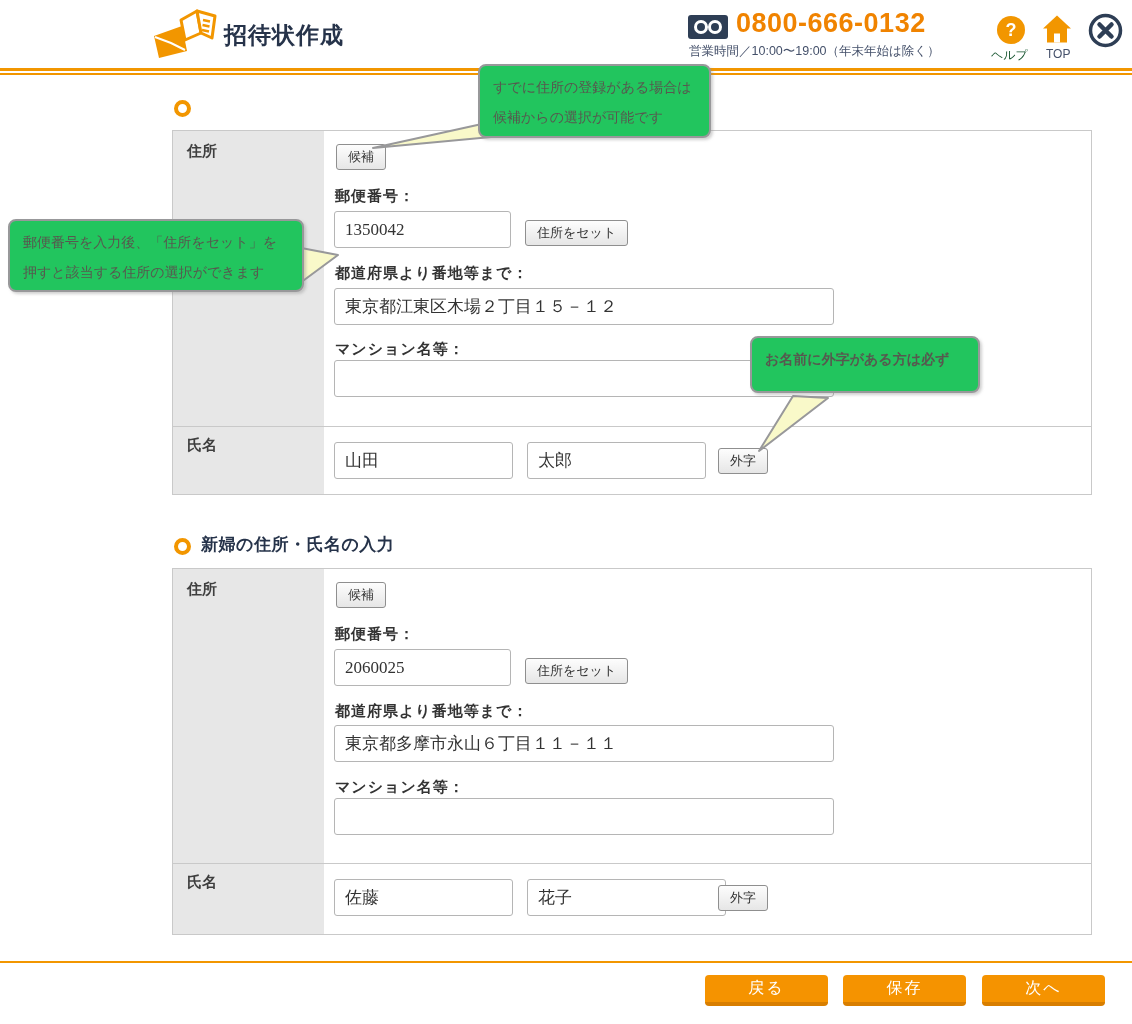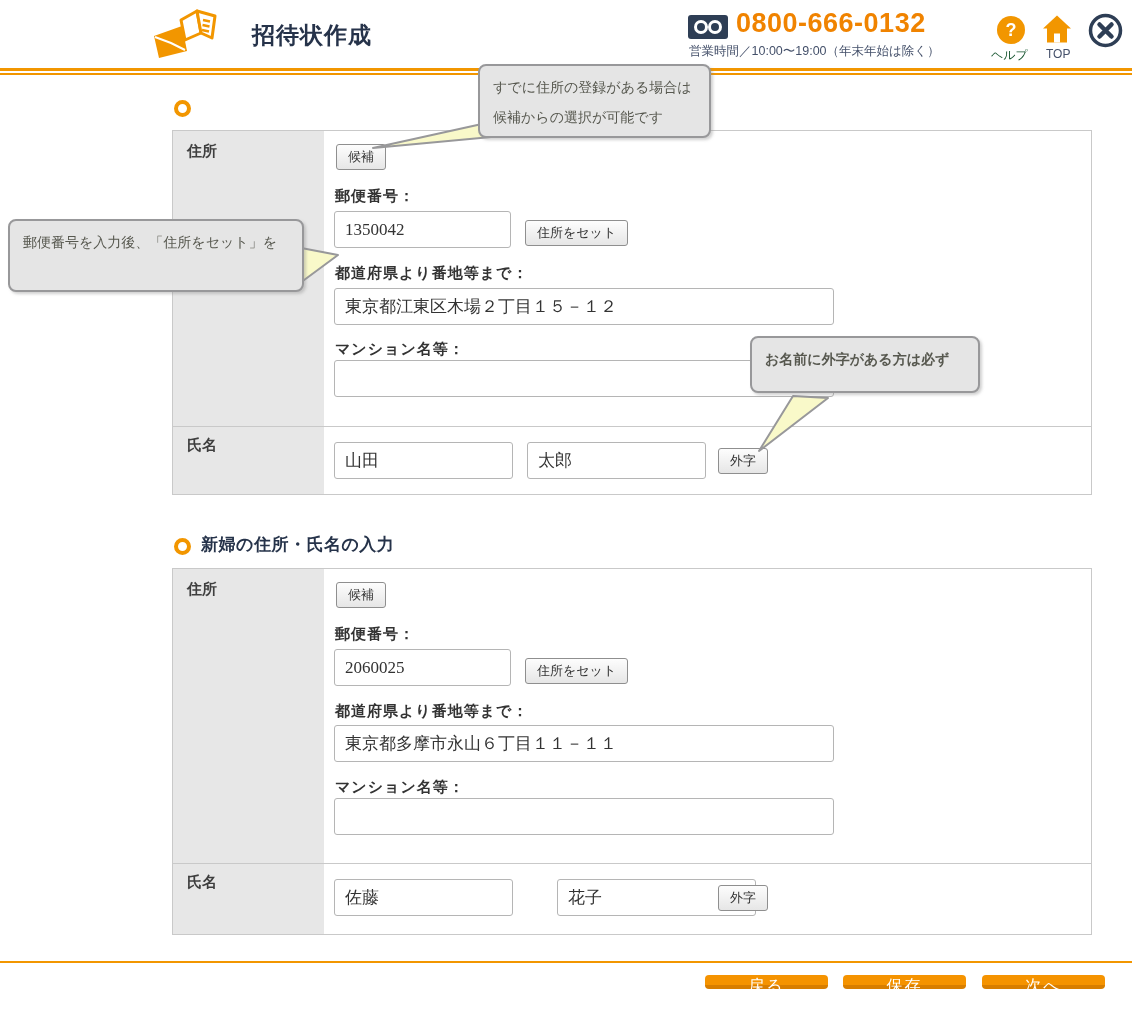--- a/index.html
+++ b/index.html
@@ -1,20 +1,20 @@
 <!DOCTYPE html>
 <html><head>
 <meta charset="utf-8">
 <style>
   html,body{margin:0;padding:0;background:#fff;}
   .page{position:relative;width:1132px;height:1024px;background:#fff;overflow:hidden;
         font-family:"Liberation Sans","DejaVu Sans",sans-serif;}
   
   .logo{position:absolute;left:152px;top:7px;width:66px;height:52px;}
-  .app-title{position:absolute;left:224px;top:20px;font-size:23px;font-weight:bold;color:#26334a;letter-spacing:1px;margin-left:28px;}
+  .app-title{position:absolute;left:224px;top:20px;font-size:23px;font-weight:bold;color:#26334a;letter-spacing:1px;}
   .freedial{position:absolute;left:688px;top:15px;width:40px;height:24px;}
   .phone{position:absolute;left:736px;top:8px;font-size:27px;font-weight:bold;color:#F08300;letter-spacing:.5px;}
   .hours{position:absolute;left:689px;top:43px;font-size:12.5px;color:#44506a;}
   .help-circle{position:absolute;left:997px;top:16px;width:28px;height:28px;border-radius:50%;
                background:#F29600;color:#fff;font-weight:bold;font-size:18px;text-align:center;line-height:28px;cursor:pointer;}
   .help-label{position:absolute;left:991px;top:47px;font-size:12px;color:#14532d;}
   .top-icon{position:absolute;left:1043px;top:15px;width:28px;height:28px;cursor:pointer;}
   .top-label{position:absolute;left:1046px;top:47px;font-size:12px;color:#44506a;}
   .close-icon{position:absolute;left:1088px;top:13px;width:35px;height:35px;cursor:pointer;}
   .hline1{position:absolute;left:0;top:68px;width:1132px;height:3px;background:#F29600;}
@@ -27,27 +27,27 @@
   .rowdiv{position:absolute;left:0;width:918px;height:1px;background:#c9c9c9;}
   .rowlabel{position:absolute;left:14px;font-size:15px;font-weight:bold;color:#3f3f3f;}
   .flabel{position:absolute;font-family:"Liberation Serif","DejaVu Serif",serif;font-weight:bold;
           font-size:15px;color:#333;letter-spacing:1px;}
   .tinput{position:absolute;height:37px;border:1px solid #b5b5b5;border-radius:3px;background:#fff;
           font-family:"Liberation Serif","DejaVu Serif",serif;font-size:17px;color:#333;
           padding:0 10px;box-sizing:border-box;}
   .gbtn{position:absolute;background:linear-gradient(#fdfdfd,#e6e6e6);border:1px solid #8f8f8f;border-radius:3px;
         font-family:"Liberation Sans",sans-serif;font-size:13px;color:#333;height:26px;padding:0 11px;cursor:pointer;}
   
-  .bubble{position:absolute;background:#e5e5e5;border:2px solid #98989a;border-radius:8px;
+  .bubble{position:absolute;background:#22c55e;border:2px solid #98989a;border-radius:8px;
           padding:6px 13px;font-size:14px;color:#57584f;line-height:30px;z-index:2;
           box-shadow:2px 2px 3px rgba(140,140,140,.4);box-sizing:border-box;}
   .tails{position:absolute;left:0;top:0;z-index:1;pointer-events:none;}
   
   .fline{position:absolute;left:0;top:961px;width:1132px;height:2px;background:#F29600;}
-  .obtn{position:absolute;top:975px;width:123px;height:14px;background:#F59300;border:none;
+  .obtn{position:absolute;top:975px;width:123px;height:31px;background:#F59300;border:none;
         border-bottom:4px solid #D87E00;border-radius:4px;color:#fff;font-size:16px;
         font-family:"Liberation Sans",sans-serif;cursor:pointer;letter-spacing:2px;}
 </style>
 </head>
 <body>
 
 <div class="page">
 
   <svg class="logo" viewBox="0 0 66 52">
     <path d="M29 13 L45 4 L49 26 L33 33 Z" fill="#fff" stroke="#F29600" stroke-width="3" stroke-linejoin="round"></path>
@@ -133,30 +133,31 @@
     <button class="gbtn" style="left:352px;top:89px;">住所をセット</button>
 
     <div class="flabel" style="left:162px;top:133px;">都道府県より番地等まで：</div>
     <input class="tinput" style="left: 161px; top: 156px; width: 500px;" value="東京都多摩市永山６丁目１１－１１">
 
     <div class="flabel" style="left:162px;top:209px;">マンション名等：</div>
     <input class="tinput" style="left: 161px; top: 229px; width: 500px;" value="">
 
     <div class="rowlabel" style="top:304px;">氏名</div>
     <input class="tinput" style="left: 161px; top: 310px; width: 179px;" value="佐藤">
-    <input class="tinput" style="left: 354px; top: 310px; width: 199px; margin-left: 30px;" value="花子">
+    <input class="tinput" style="left: 354px; top: 310px; width: 199px;" value="花子">
     <button class="gbtn" style="left:545px;top:316px;">外字</button>
   </div>
 
   <div class="bubble" style="left:478px;top:64px;width:233px;height:74px;">
     <div>すでに住所の登録がある場合は</div>
     <div>候補からの選択が可能です</div>
   </div>
   <div class="bubble" style="left:8px;top:219px;width:296px;height:73px;">
     <div>郵便番号を入力後、「住所をセット」を</div>
+    <div>押すと該当する住所の選択ができます</div>
   </div>
   <div class="bubble" style="left:750px;top:336px;width:230px;height:57px;font-weight:bold;">
     <div>お名前に外字がある方は必ず</div>
   </div>
 
   <div class="fline"></div>
   <button class="obtn" style="left:705px;">戻る</button>
   <button class="obtn" style="left:843px;">保存</button>
   <button class="obtn" style="left:982px;">次へ</button>
 

